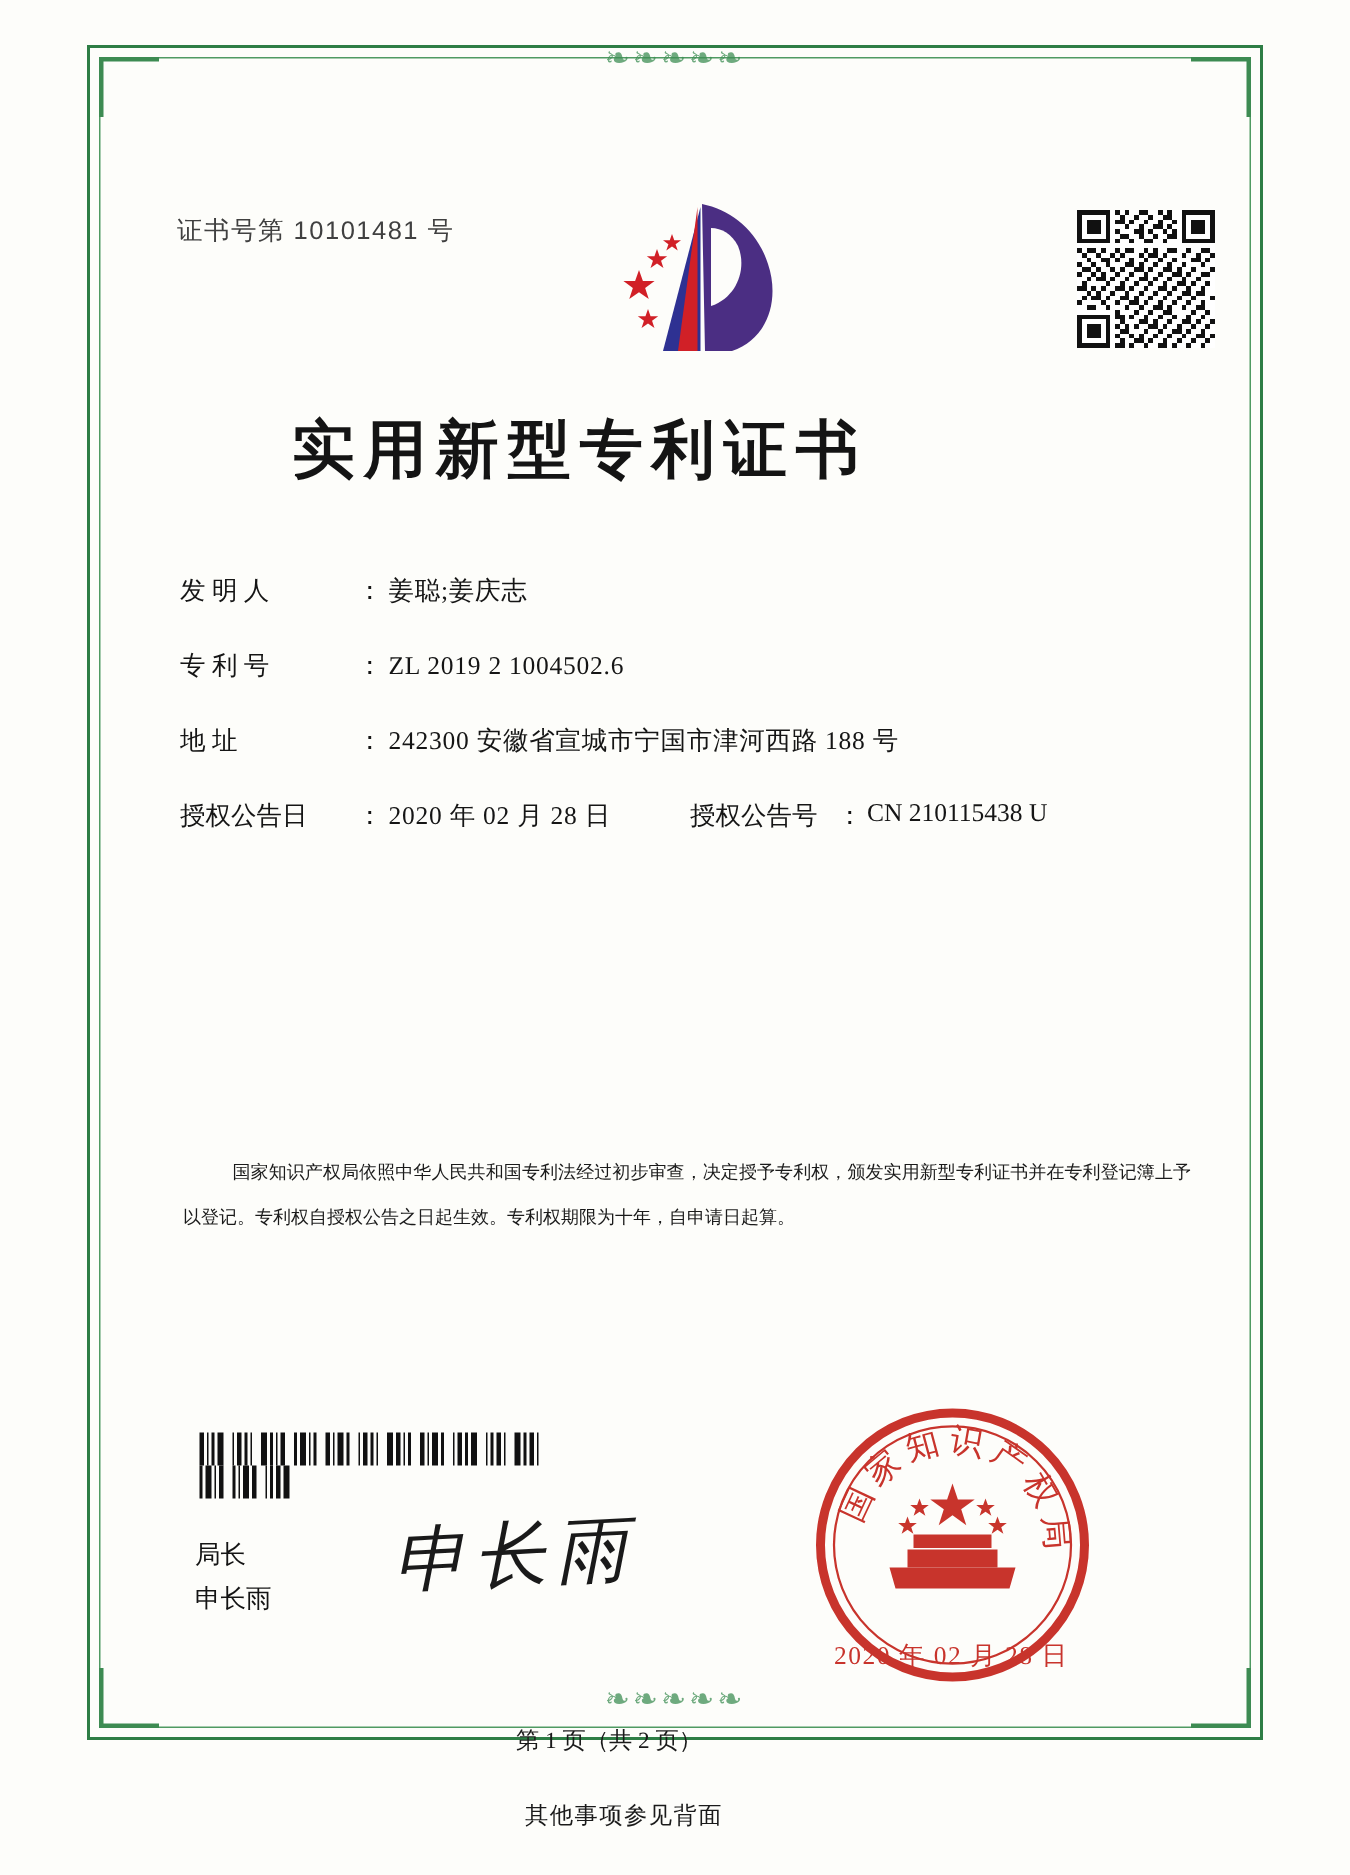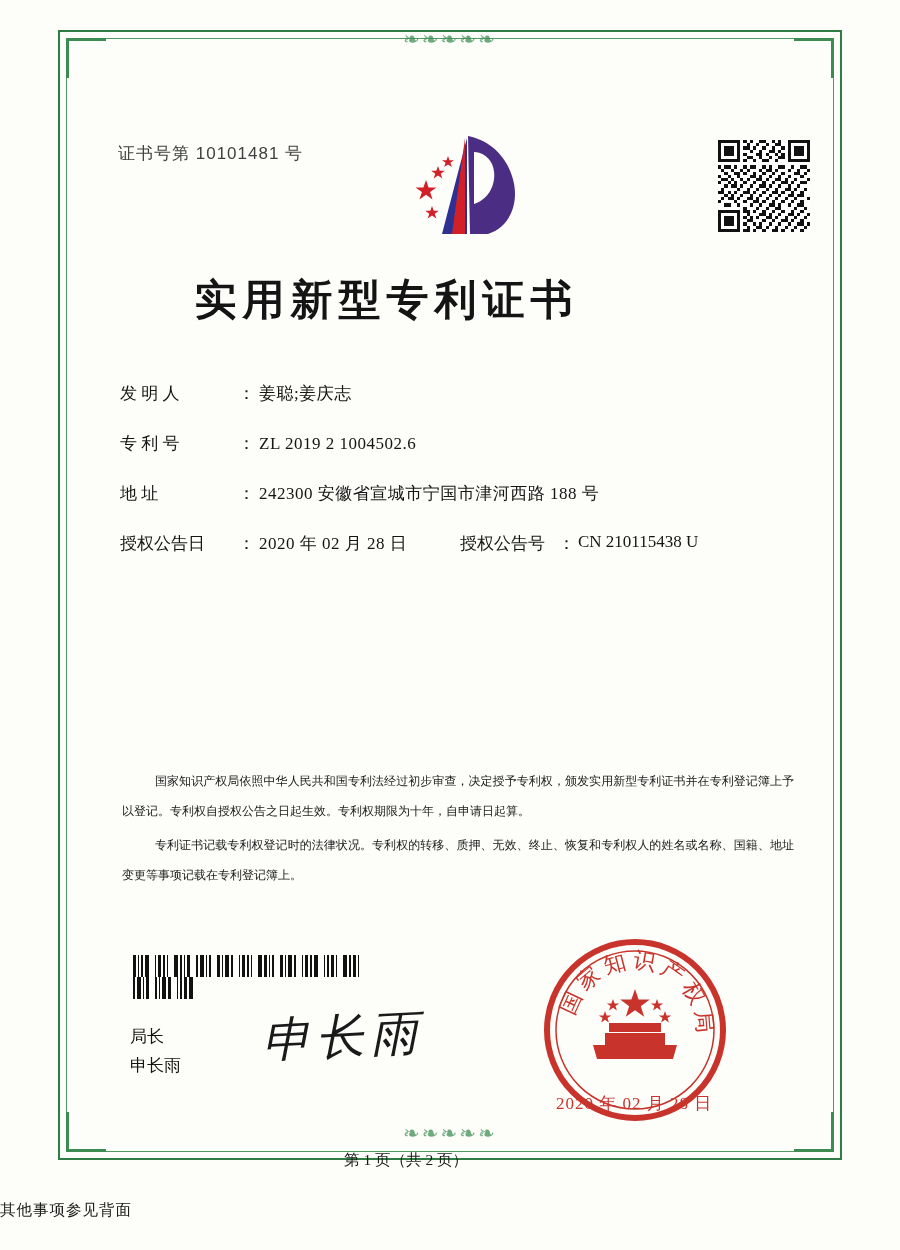--- a/index.html
+++ b/index.html
@@ -210,21 +210,21 @@
     width: 812px;
     text-align: center;
     font-size: 15.5px;
     color: #1a1a1a;
   }
   .footnote {
     position: absolute;
     left: 0;
     top: 1200px;
     width: 832px;
-    text-align: left;
+    text-align: center;
     font-size: 15.5px;
     color: #1a1a1a;
     letter-spacing: 1px;
   }
 </style>
 </head>
 <body>
 
 <div class="page">
 
@@ -505,21 +505,20 @@
     <div class="field-row">
       <span class="field-label">授权公告日</span><span class="field-sep">：</span><span class="field-value">2020 年 02 月 28 日</span>
       <span class="second-label">授权公告号</span>
       <span style="position:absolute;left:438px;">：</span>
       <span style="position:absolute;left:458px;" class="second-value">CN 210115438 U</span>
     </div>
   </div>
 
   <div class="body-text">
     <p>国家知识产权局依照中华人民共和国专利法经过初步审查，决定授予专利权，颁发实用新型专利证书并在专利登记簿上予以登记。专利权自授权公告之日起生效。专利权期限为十年，自申请日起算。</p>
-    <p>专利证书记载专利权登记时的法律状况。专利权的转移、质押、无效、终止、恢复和专利权人的姓名或名称、国籍、地址变更等事项记载在专利登记簿上。</p>
   </div>
 
   <div class="barcode">
     <span style="width:3px"></span><span style="width:1px"></span><span style="width:2px"></span><span style="width:4px"></span>
     <span style="width:1px"></span><span style="width:3px"></span><span style="width:2px"></span><span style="width:1px"></span>
     <span style="width:4px"></span><span style="width:2px"></span><span style="width:1px"></span><span style="width:3px"></span>
     <span style="width:2px"></span><span style="width:4px"></span><span style="width:1px"></span><span style="width:2px"></span>
     <span style="width:3px"></span><span style="width:1px"></span><span style="width:4px"></span><span style="width:2px"></span>
     <span style="width:1px"></span><span style="width:3px"></span><span style="width:2px"></span><span style="width:1px"></span>
     <span style="width:4px"></span><span style="width:3px"></span><span style="width:1px"></span><span style="width:2px"></span>

